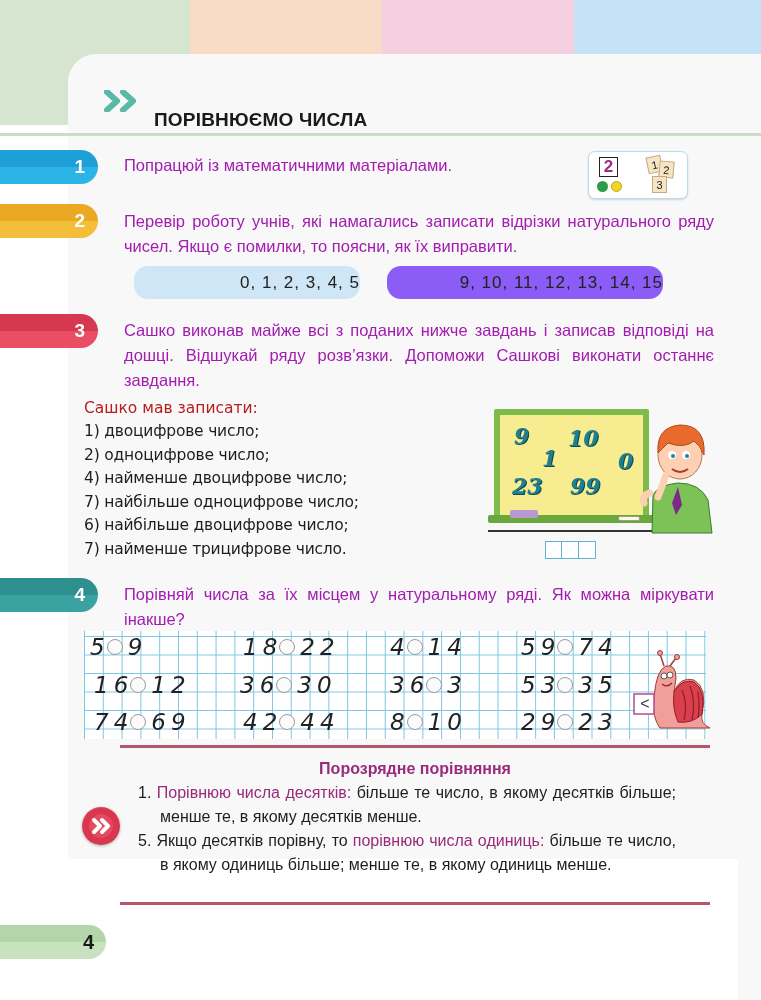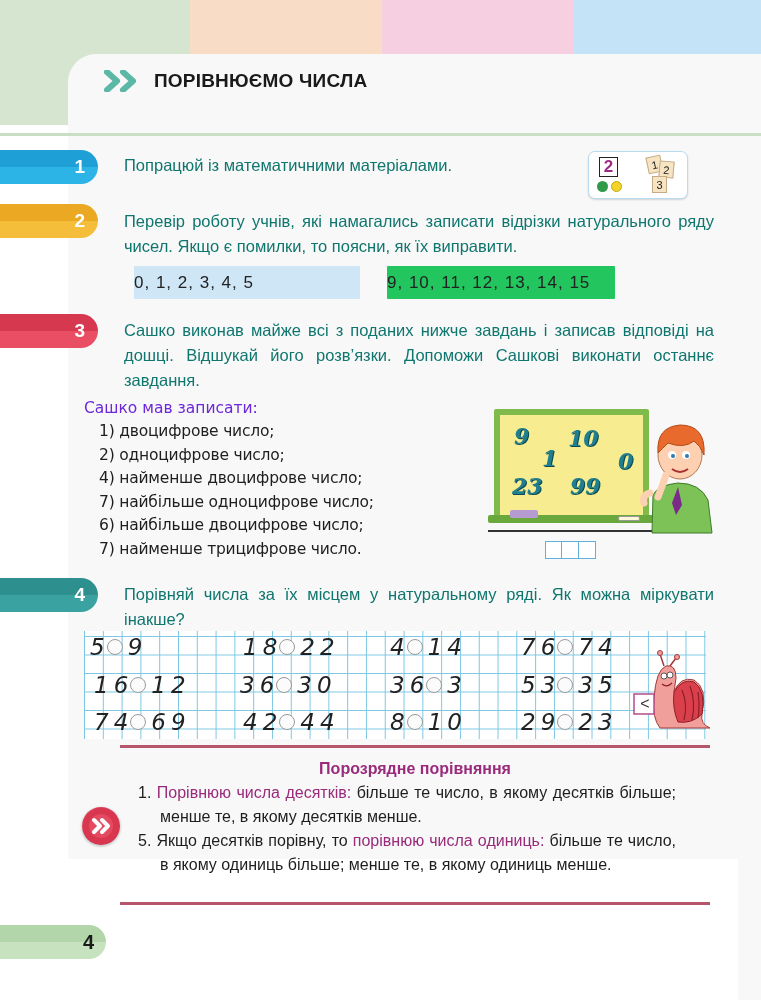--- a/index.html
+++ b/index.html
@@ -12,43 +12,43 @@
   .ts-pink { left: 382px; width: 192px; background: #f6d0e1; }
   .ts-blue { left: 574px; width: 187px; background: #c5e3f6; }
 
   .panel { position: absolute; left: 68px; top: 54px; width: 693px; height: 805px; background: #f8f8f8; border-top-left-radius: 28px; }
   .panel-bottom-right { position: absolute; left: 738px; top: 859px; width: 23px; height: 141px; background: #f8f8f8; }
 
   .header-line { position: absolute; left: 0; top: 133px; width: 761px; height: 3px; background: #c9dfc3; }
 
   .title-wrap { position: absolute; left: 104px; top: 70px; display: flex; align-items: center; gap: 14px; }
   .chev-icon { width: 36px; height: 22px; }
-  .page-title { font-size: 19px; font-weight: bold; letter-spacing: 0.2px; color: #1a1a1a; font-family: "Liberation Sans", sans-serif; }
+  .page-title { font-size: 19px; font-weight: bold; letter-spacing: 0.2px; color: #1a1a1a; font-family: "Liberation Sans", sans-serif; margin-top: 39px; }
 
   .tab { position: absolute; left: 0; height: 34px; width: 98px; border-radius: 0 17px 17px 0; color: #fff; font-weight: bold; font-size: 19px; text-align: right; padding-right: 13px; line-height: 34px; }
   .tab-1 { top: 150px; background: linear-gradient(#1e9fd6 50%, #2db4e6 50%); }
   .tab-2 { top: 204px; background: linear-gradient(#eaa823 50%, #f4bd3a 50%); }
   .tab-3 { top: 314px; background: linear-gradient(#d5384f 50%, #ea4e64 50%); }
   .tab-4 { top: 578px; background: linear-gradient(#2e8f8f 50%, #3aa3a2 50%); }
 
-  .task-text { position: absolute; left: 124px; width: 590px; font-size: 16.5px; line-height: 25px; color: #0f766e; text-align: justify; font-family: "Liberation Sans", sans-serif; }
+  .task-text { position: absolute; left: 124px; width: 590px; font-size: 16.5px; line-height: 25px; color: #a21caf; text-align: justify; font-family: "Liberation Sans", sans-serif; }
 
   .materials { position: absolute; left: 588px; top: 151px; width: 100px; height: 48px; background: #fff; border: 1.5px solid #b8dcef; border-radius: 7px; box-shadow: 0 1px 2px rgba(0,0,0,0.15); }
   .mat-box { position: absolute; left: 10px; top: 5px; width: 19px; height: 20px; border: 1.5px solid #222; font-size: 17px; font-weight: bold; color: #9d2a86; text-align: center; line-height: 18px; }
   .dot { position: absolute; top: 29px; width: 11px; height: 11px; border-radius: 50%; }
   .dot-g { left: 8px; background: #2f9a4a; }
   .dot-y { left: 22px; background: #f3d52a; border: 1px solid #c8a800; }
   .card { position: absolute; width: 15px; height: 17px; background: #f6e4c3; border: 1px solid #c2ab86; font-size: 11px; text-align: center; line-height: 16px; color: #222; }
 
-  .seq { position: absolute; top: 266px; height: 33px; border-radius: 1px; font-size: 17px; line-height: 33px; text-align: left; letter-spacing: 1px; color: #222; }
+  .seq { position: absolute; top: 266px; height: 33px; border-radius: 14px; font-size: 17px; line-height: 33px; text-align: right; letter-spacing: 1px; color: #222; }
   .seq-1 { left: 134px; width: 226px; background: #cfe6f6; }
-  .seq-2 { left: 387px; width: 228px; background: #22c55e; }
-
-  .list-intro { position: absolute; left: 84px; top: 397px; font-size: 15.5px; line-height: 23px; color: #6d28d9; font-family: "DejaVu Sans", sans-serif; }
-  .list { position: absolute; left: 84px; top: 420px; list-style: none; font-size: 15.5px; line-height: 23.5px; color: #1e1e1e; font-family: "DejaVu Sans", sans-serif; letter-spacing: -0.2px; margin-left: 15px; }
+  .seq-2 { left: 387px; width: 276px; background: #8b5cf6; }
+
+  .list-intro { position: absolute; left: 84px; top: 397px; font-size: 15.5px; line-height: 23px; color: #b91c1c; font-family: "DejaVu Sans", sans-serif; }
+  .list { position: absolute; left: 84px; top: 420px; list-style: none; font-size: 15.5px; line-height: 23.5px; color: #1e1e1e; font-family: "DejaVu Sans", sans-serif; letter-spacing: -0.2px; }
 
   .board-wrap { position: absolute; left: 488px; top: 405px; width: 240px; height: 130px; }
   .board { position: absolute; left: 6px; top: 4px; width: 155px; height: 112px; background: #f7ec8f; border: 6px solid #7fbb4a; border-radius: 2px; }
   .board-num { position: absolute; font-family: "DejaVu Serif", serif; font-style: italic; font-weight: bold; color: #1f7f8f; text-shadow: 1px 1px 0 #0c4b55; }
   .board-ledge { position: absolute; left: 0; top: 110px; width: 168px; height: 8px; background: #6aa83d; border-radius: 2px; }
   .board-floor { position: absolute; left: 0; top: 125px; width: 210px; height: 2px; background: #333; }
   .answer-boxes { position: absolute; left: 546px; top: 541px; display: flex; }
   .answer-box { width: 18px; height: 18px; border: 1.5px solid #5fb1d9; background: #fff; margin-left: -1.5px; }
 
   .grid { position: absolute; left: 84px; top: 631px; width: 622px; height: 108px;
@@ -105,21 +105,21 @@
   <div class="card" style="left:70px;top:9px;transform:rotate(5deg);">2</div>
   <div class="card" style="left:63px;top:24px;">3</div>
 </div>
 
 <div class="tab tab-2">2</div>
 <div class="task-text" style="top:209px;">Перевір роботу учнів, які намагались записати відрізки натурального ряду чисел. Якщо є помилки, то поясни, як їх виправити.</div>
 <div class="seq seq-1">0, 1, 2, 3, 4, 5</div>
 <div class="seq seq-2">9, 10, 11, 12, 13, 14, 15</div>
 
 <div class="tab tab-3">3</div>
-<div class="task-text" style="top:318px;">Сашко виконав майже всі з поданих нижче завдань і записав відповіді на дошці. Відшукай його розв’язки. Допоможи Сашкові виконати останнє завдання.</div>
+<div class="task-text" style="top:318px;">Сашко виконав майже всі з поданих нижче завдань і записав відповіді на дошці. Відшукай ряду розв’язки. Допоможи Сашкові виконати останнє завдання.</div>
 <div class="list-intro">Сашко мав записати:</div>
 <ul class="list">
   <li>1) двоцифрове число;</li>
   <li>2) одноцифрове число;</li>
   <li>4) найменше двоцифрове число;</li>
   <li>7) найбільше одноцифрове число;</li>
   <li>6) найбільше двоцифрове число;</li>
   <li>7) найменше трицифрове число.</li>
 </ul>
 
@@ -170,21 +170,21 @@
     <span>18</span>
     <span class="cmp-circle"></span>
     <span>22</span>
   </div>
 <div class="cmp" style="left:390px;top:634px;">
     <span>4</span>
     <span class="cmp-circle"></span>
     <span>14</span>
   </div>
 <div class="cmp" style="left:521px;top:634px;">
-    <span>76</span>
+    <span>59</span>
     <span class="cmp-circle"></span>
     <span>74</span>
   </div>
 
 <div class="cmp" style="left:94px;top:672px;">
     <span>16</span>
     <span class="cmp-circle"></span>
     <span>12</span>
   </div>
 <div class="cmp" style="left:240px;top:672px;">

